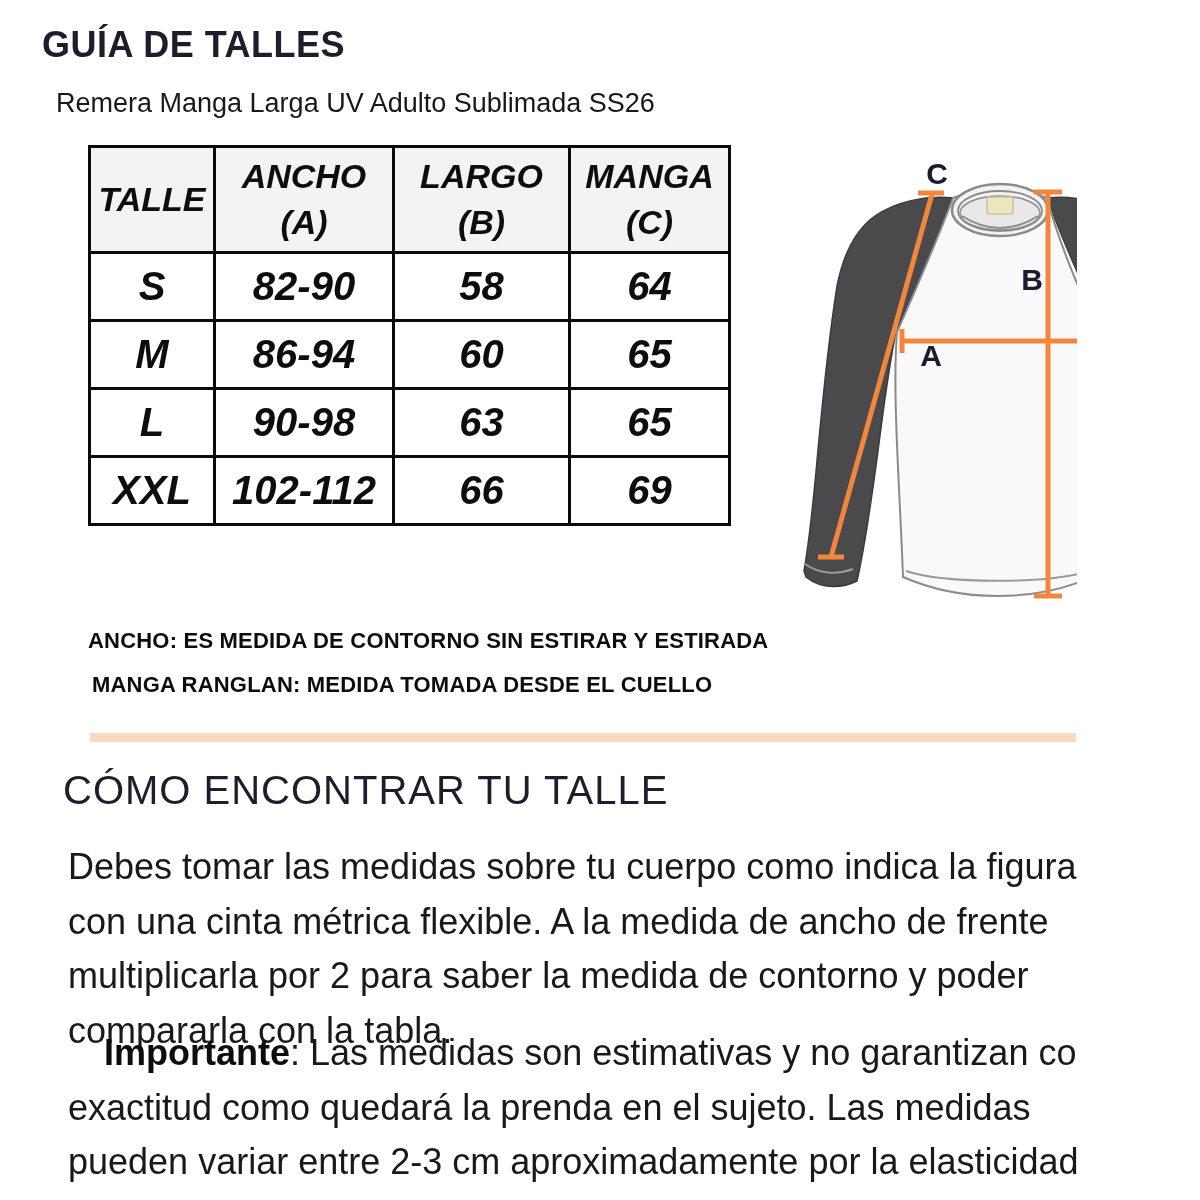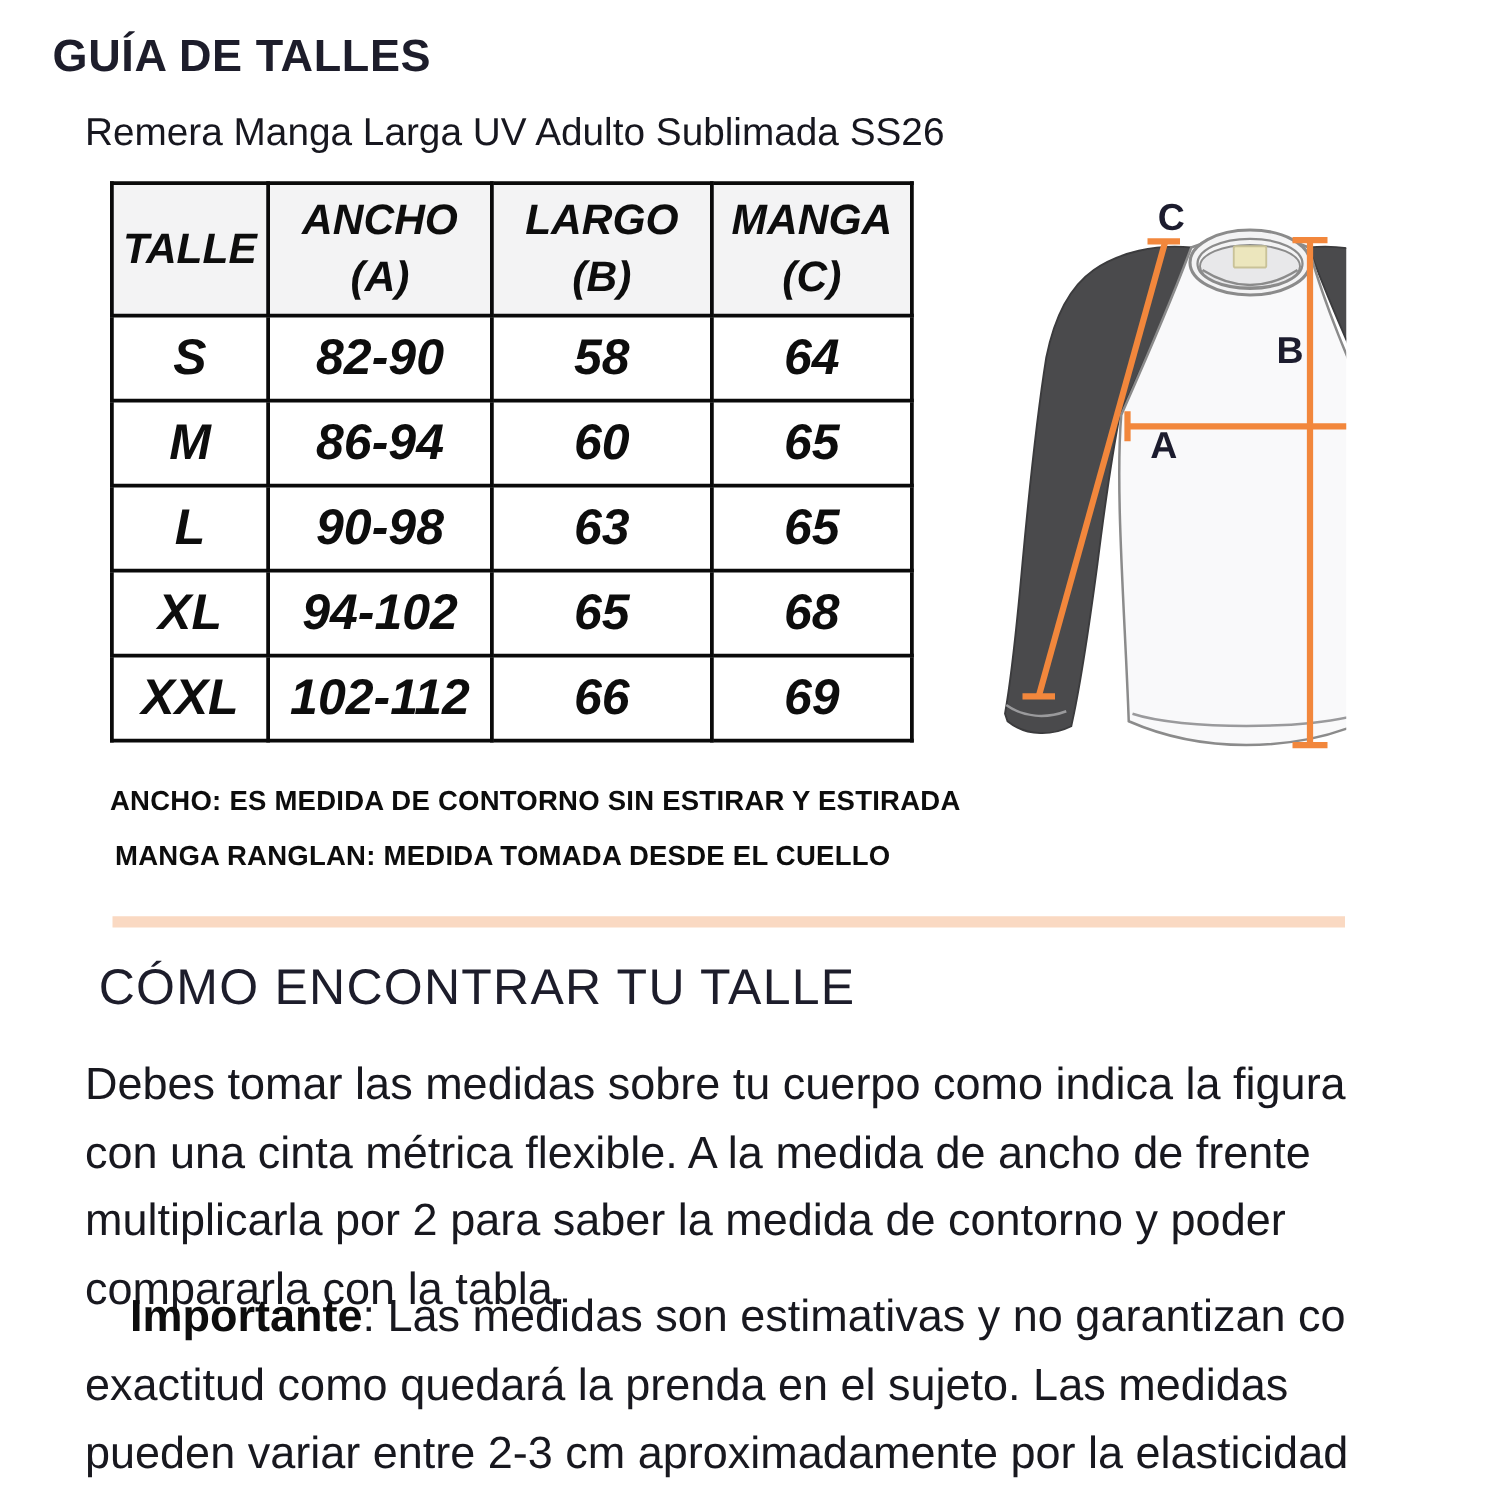--- a/index.html
+++ b/index.html
@@ -19,22 +19,22 @@
     font-family:"Liberation Sans", sans-serif;
     color:var(--ink);
     overflow:hidden;
   }
   .page-title{
     position:absolute;left:42px;top:24px;
     font-size:36px;font-weight:600;letter-spacing:.5px;
     color:var(--ink);
   }
   .subtitle{
-    position:absolute;left:68px;top:88px;
-    font-size:31px;font-weight:500;color:#17171f;
+    position:absolute;left:56px;top:88px;
+    font-size:27px;font-weight:500;color:#17171f;
   }
   .logo{
     position:absolute;left:840px;top:36px;
     display:flex;align-items:center;gap:12px;
   }
   .logo .xmark{width:66px;height:62px;display:block;}
   .brand-text{
     font-size:60px;font-weight:800;line-height:1;
     color:var(--logo-orange);letter-spacing:0px;
   }
@@ -63,21 +63,21 @@
     position:absolute;font-size:22px;font-weight:700;color:#0d0d0d;letter-spacing:.2px;
   }
   .note-1{left:88px;top:628px;}
   .note-2{left:92px;top:672px;}
   .divider{
     position:absolute;left:90px;top:733px;width:986px;height:9px;
     background:var(--divider);
   }
   .section-heading{
     position:absolute;left:63px;top:768px;
-    font-size:40px;font-weight:400;letter-spacing:1px;color:var(--ink);margin-left:16px;
+    font-size:40px;font-weight:400;letter-spacing:1px;color:var(--ink);
   }
   .body-par{
     position:absolute;left:68px;width:1066px;
     font-size:36px;line-height:1.52;color:#18181f;font-weight:400;
   }
   .par-1{top:840px;}
   .par-2{top:1026px;}
   .par-2 strong{font-weight:700;color:#0d0d0d;margin-left:36px;}
   .shirt{position:absolute;left:785px;top:150px;width:415px;height:480px;}
   .m-line{stroke:var(--line-orange);stroke-width:5;fill:none;}
@@ -121,26 +121,20 @@
         <td>M</td>
         <td>86-94</td>
         <td>60</td>
         <td>65</td>
       </tr>
       <tr>
         <td>L</td>
         <td>90-98</td>
         <td>63</td>
         <td>65</td>
-      </tr>
-      <tr>
-        <td>XL</td>
-        <td>94-102</td>
-        <td>65</td>
-        <td>68</td>
       </tr>
       <tr>
         <td>XXL</td>
         <td>102-112</td>
         <td>66</td>
         <td>69</td>
       </tr>
     </tbody>
   </table>
 

